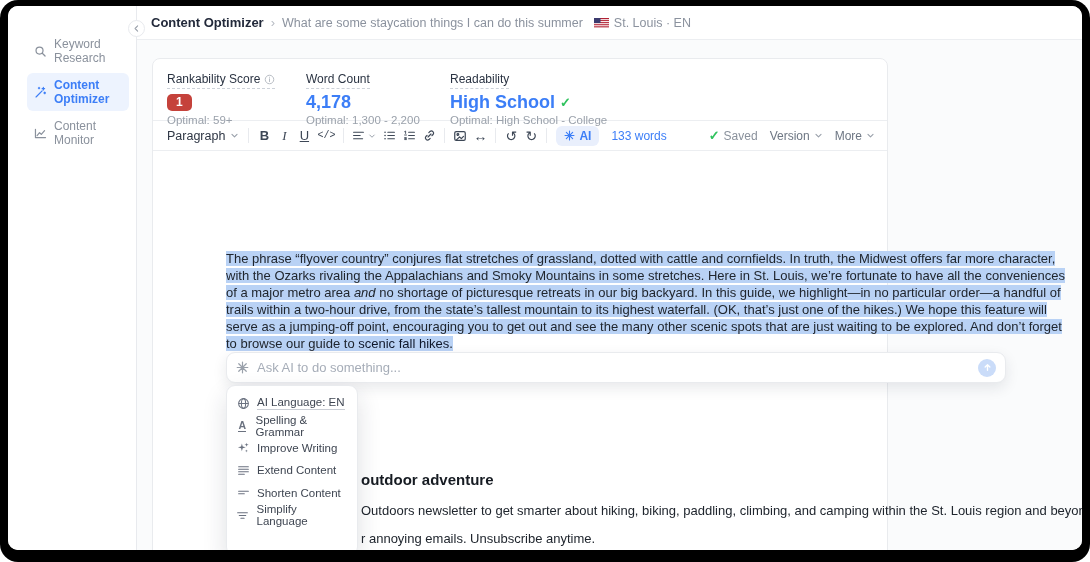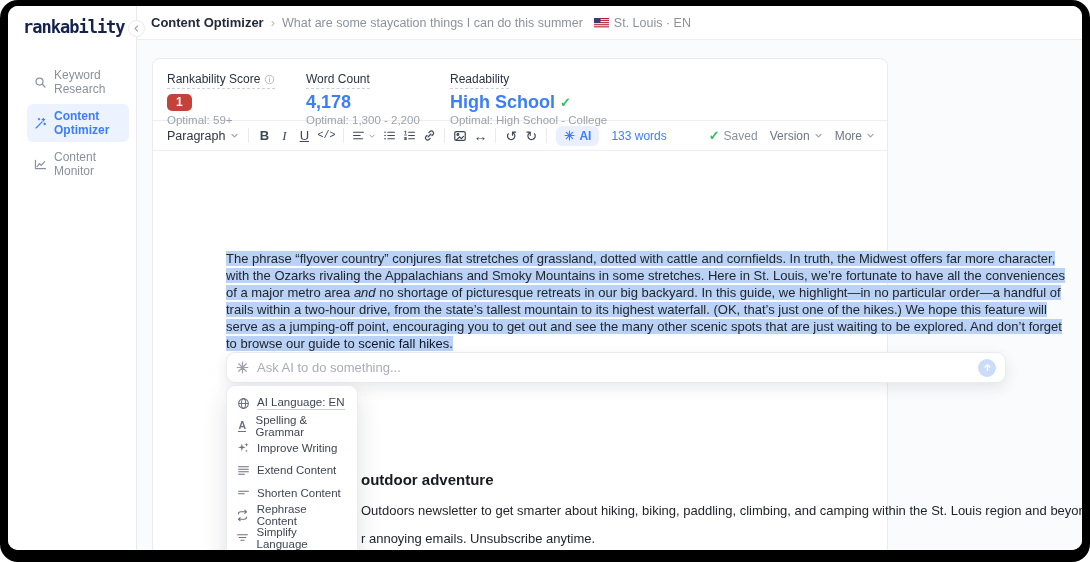--- a/index.html
+++ b/index.html
@@ -81,21 +81,20 @@
 
   svg { display:block; }
 </style>
 </head>
 <body>
 
 <div class="frame"></div>
 <div class="window">
 
   <div class="sidebar">
-    <div class="logo">rankability</div>
     <div class="nav">
       <div class="nav-item">
         <span>
             <svg width="13" height="13" viewBox="0 0 16 16" fill="none" stroke="currentColor" stroke-width="1.5" stroke-linecap="round">
               <circle cx="6.8" cy="6.8" r="4.3"></circle>
               <path d="M10.2 10.2 L13.6 13.6"></path>
             </svg>
           </span>
         <span>Keyword Research</span>
       </div>
@@ -351,29 +350,20 @@
           <div class="menu-item">
             <span class="mi-icon">
                 <svg width="13" height="13" viewBox="0 0 16 16" fill="none" stroke="currentColor" stroke-width="1.3" stroke-linecap="round">
                   <path d="M2 6.5h12 M2 9.5h7"></path>
                 </svg>
               </span>
             <span>Shorten Content</span>
           </div>
           <div class="menu-item">
             <span class="mi-icon">
-                <svg width="13" height="13" viewBox="0 0 16 16" fill="none" stroke="currentColor" stroke-width="1.3" stroke-linecap="round" stroke-linejoin="round">
-                  <path d="M3 6.2 C3 4.4 4.4 3.5 6 3.5 H13 M13 3.5 L10.8 1.5 M13 3.5 L10.8 5.5"></path>
-                  <path d="M13 9.8 C13 11.6 11.6 12.5 10 12.5 H3 M3 12.5 L5.2 10.5 M3 12.5 L5.2 14.5"></path>
-                </svg>
-              </span>
-            <span>Rephrase Content</span>
-          </div>
-          <div class="menu-item">
-            <span class="mi-icon">
                 <svg width="13" height="13" viewBox="0 0 16 16" fill="none" stroke="currentColor" stroke-width="1.3" stroke-linecap="round">
                   <path d="M2 4.5h12 M4 8h8 M6 11.5h4"></path>
                 </svg>
               </span>
             <span>Simplify Language</span>
           </div>
           <div class="menu-item">
             
             
           </div>

